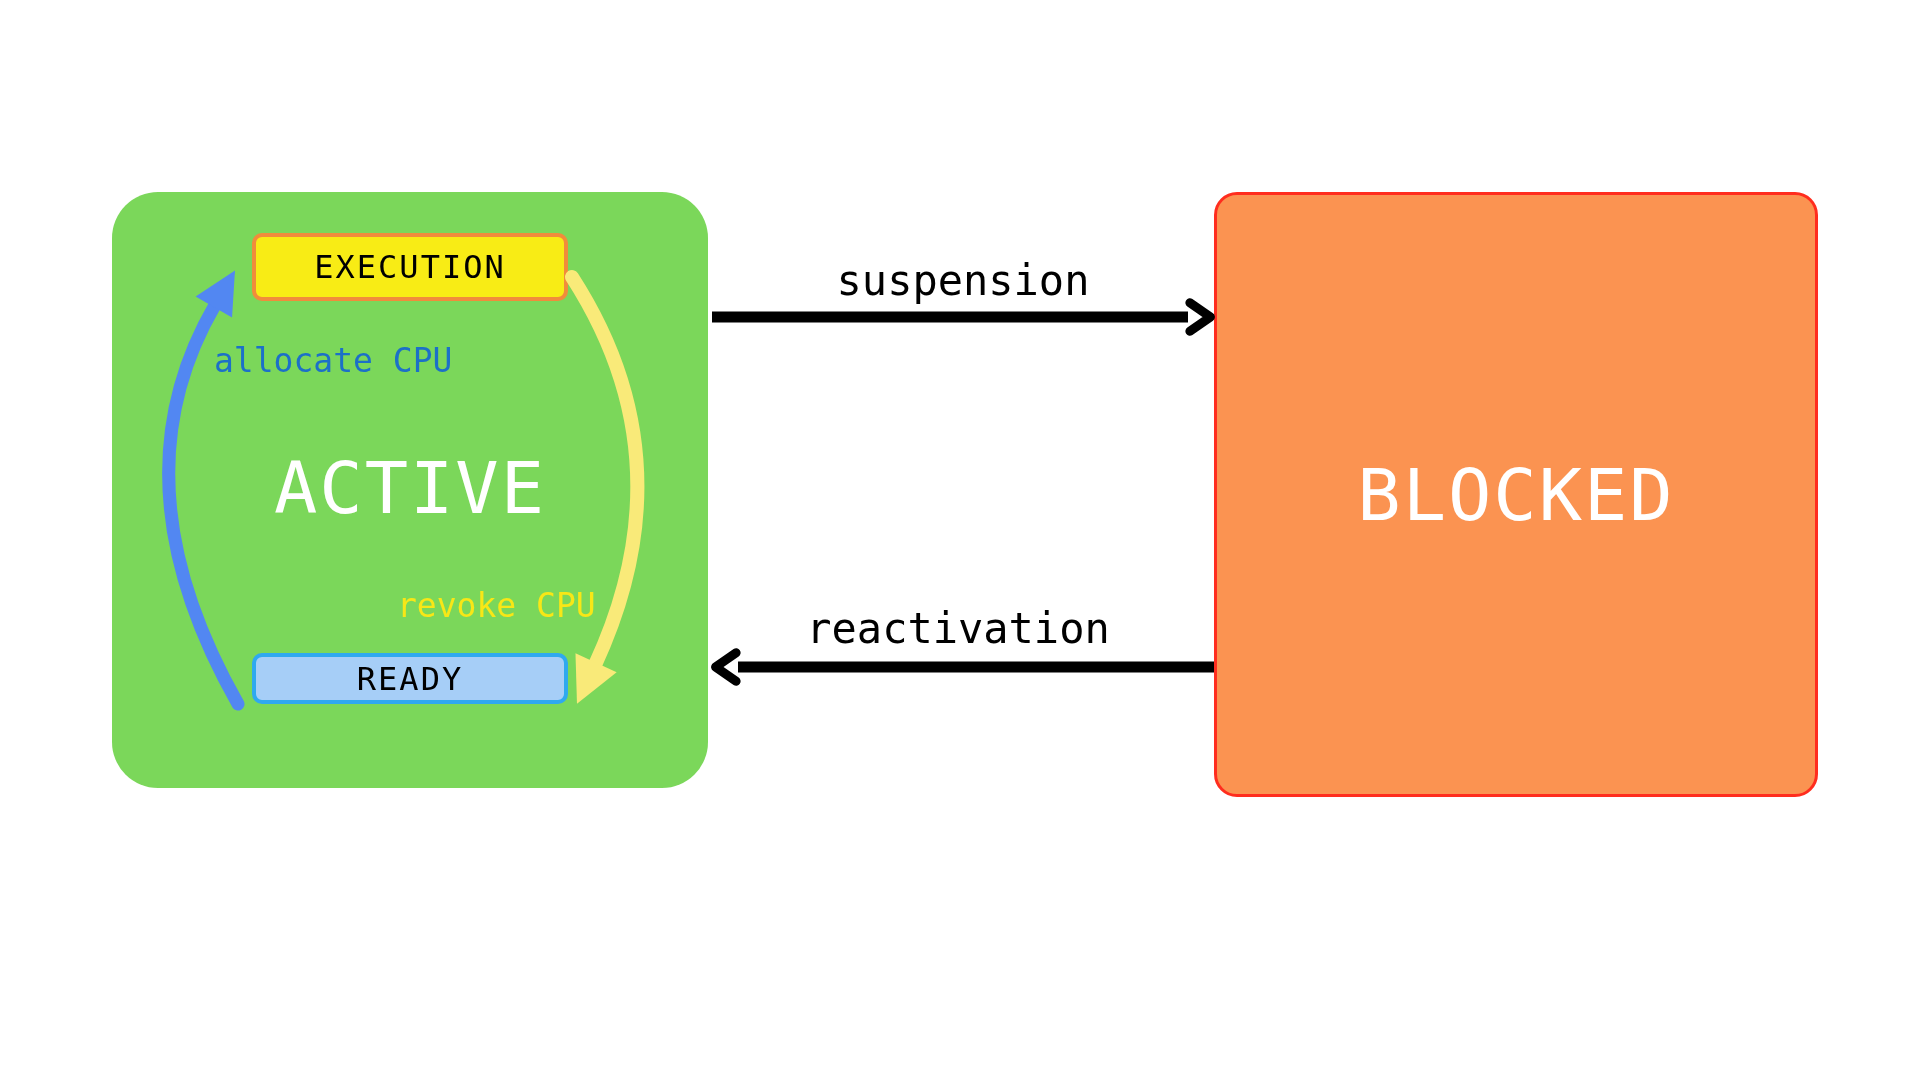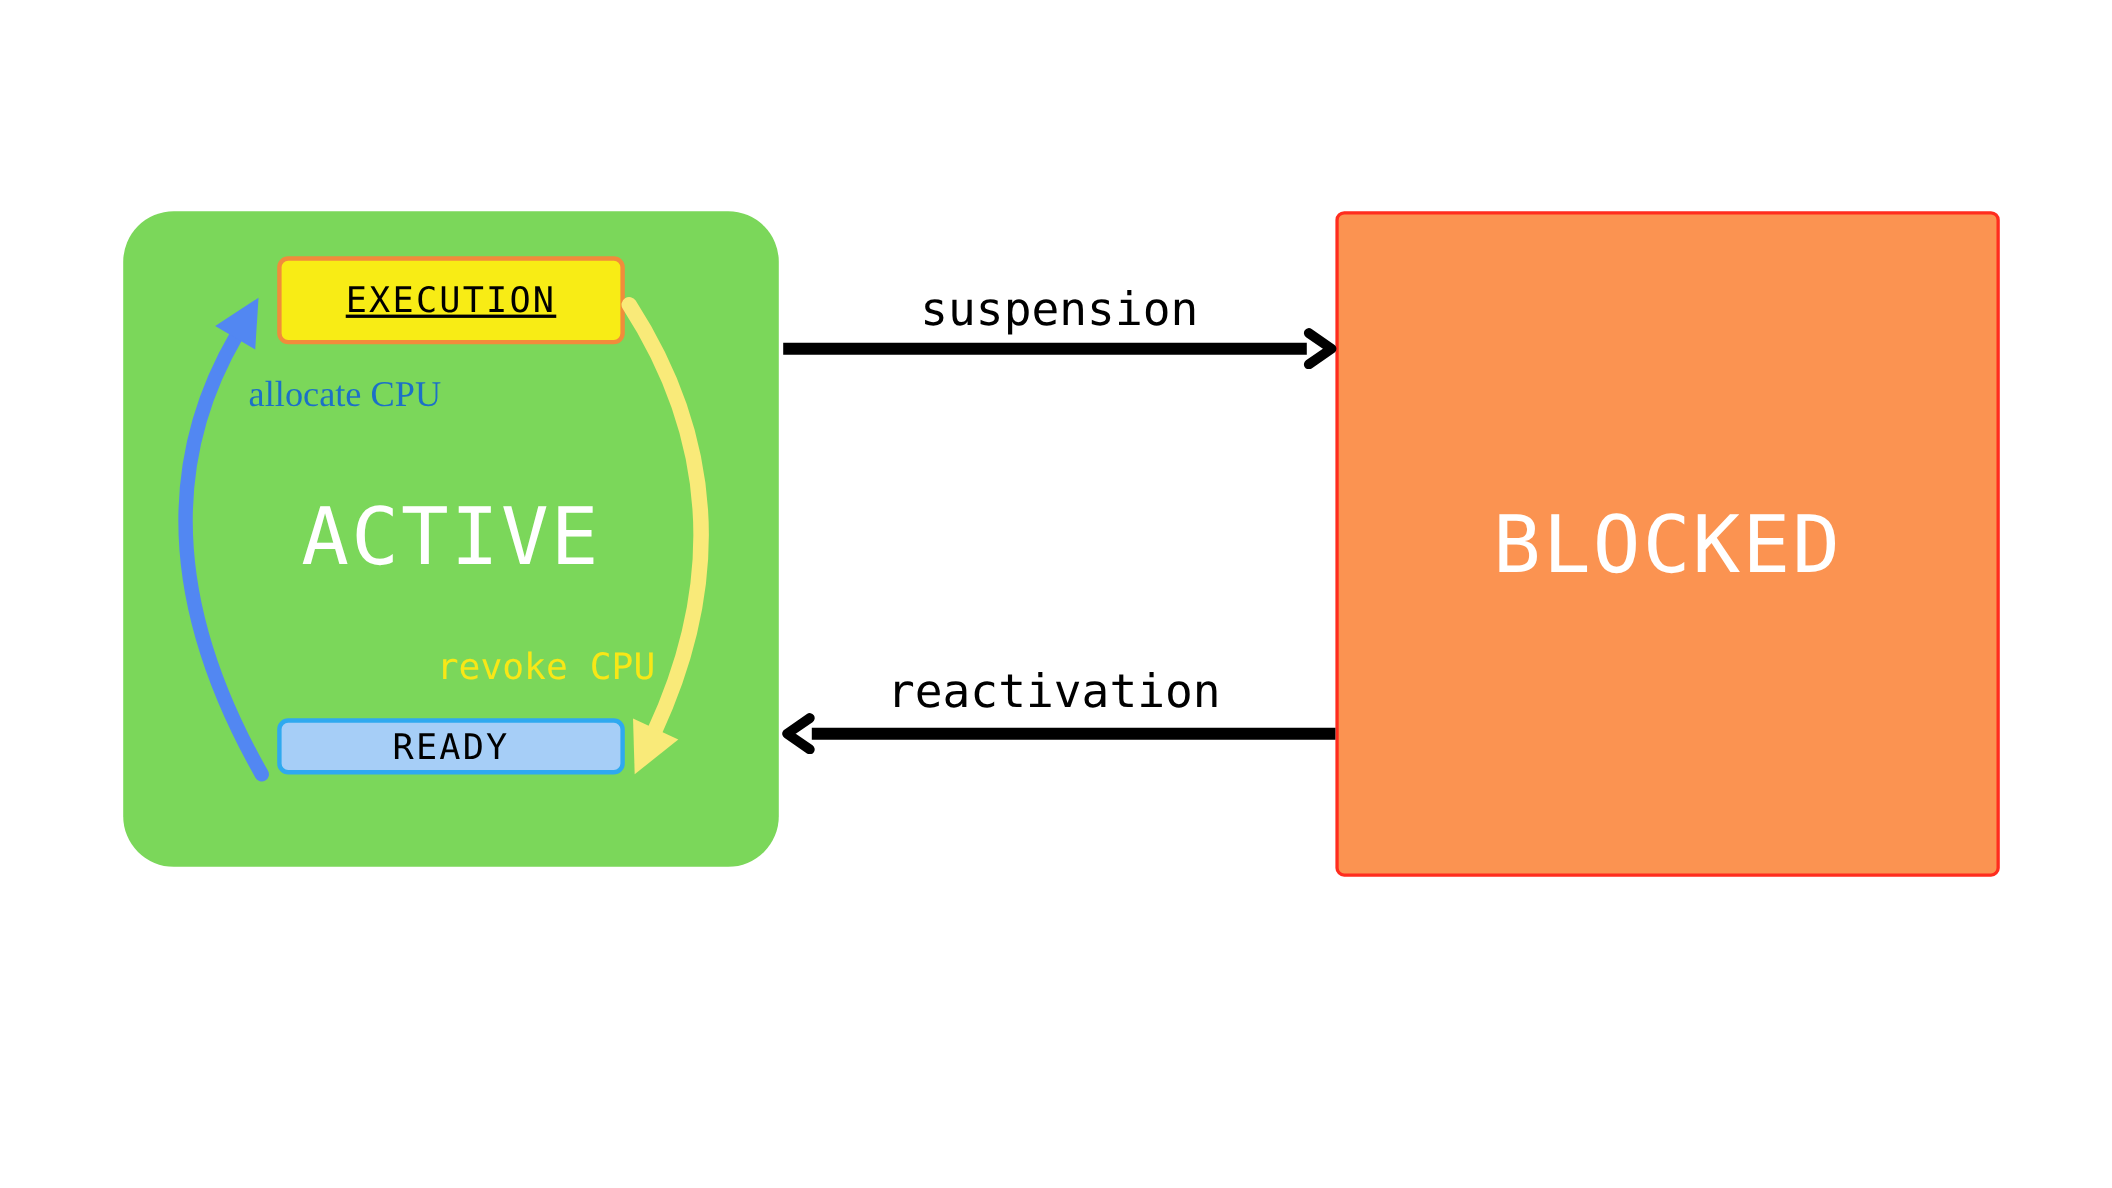--- a/index.html
+++ b/index.html
@@ -7,43 +7,43 @@
   body { font-family: "DejaVu Sans Mono", "Liberation Mono", monospace; position: relative; }
   .canvas { position: absolute; inset: 0; width: 1920px; height: 1080px; }
 
   .state-box { position: absolute; }
   .active-box {
     left: 112px; top: 192px; width: 596px; height: 596px;
     border-radius: 46px;
   }
   .blocked-box {
     left: 1214px; top: 192px; width: 604px; height: 605px;
-    border-radius: 8px; border: 3px solid;
+    border-radius: 23px; border: 3px solid;
     display: flex; align-items: center; justify-content: center;
   }
   .sub-box {
     position: absolute; width: 316px; left: 252px;
     border: 4px solid; border-radius: 10px;
     display: flex; align-items: center; justify-content: center;
     font-size: 32px; letter-spacing: 2px;
   }
-  .execution-box { top: 233px; height: 80px; text-decoration: underline; }
+  .execution-box { top: 233px; height: 68px; }
   .ready-box { top: 653px; height: 51px; }
 
   .big-state-label {
     font-size: 72px; letter-spacing: 2px; white-space: nowrap;
   }
   .active-label {
     position: absolute; left: 112px; top: 446px; width: 596px; height: 85px;
     line-height: 85px; text-align: center;
   }
   .arc-label {
     position: absolute; font-size: 33px; white-space: nowrap;
   }
-  .allocate-label { left: 226px; top: 341px; font-family: Liberation Serif, serif; }
+  .allocate-label { left: 214px; top: 341px; }
   .revoke-label { left: 397px; top: 586px; }
 
   .transition-label {
     position: absolute; width: 500px; text-align: center;
     font-size: 42px; white-space: nowrap;
   }
   .suspension-label { left: 713px; top: 256px; }
   .reactivation-label { left: 708px; top: 604px; }
 
   svg.arrows { position: absolute; left: 0; top: 0; pointer-events: none; }

